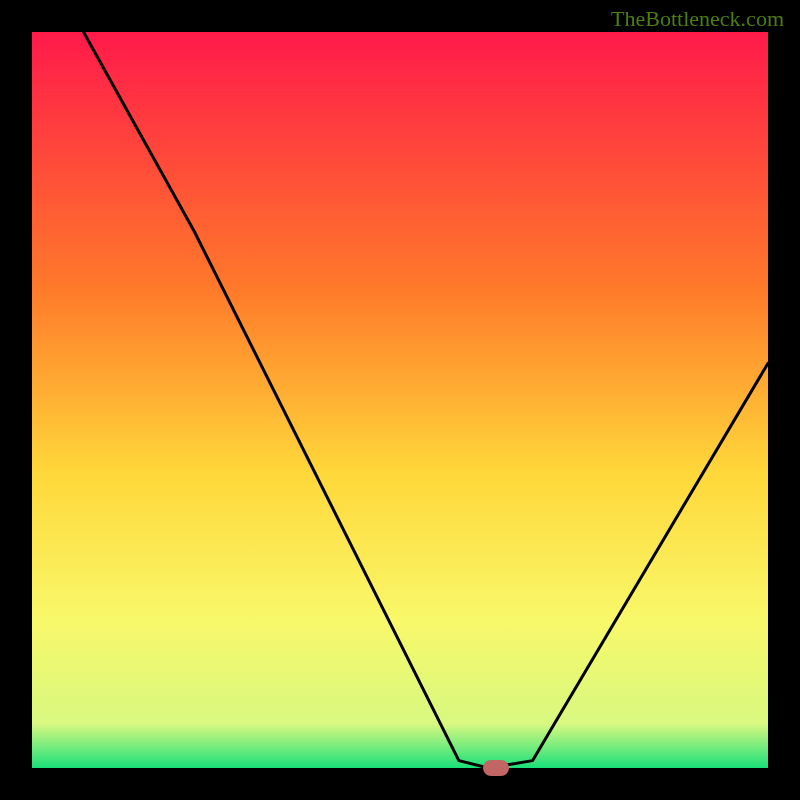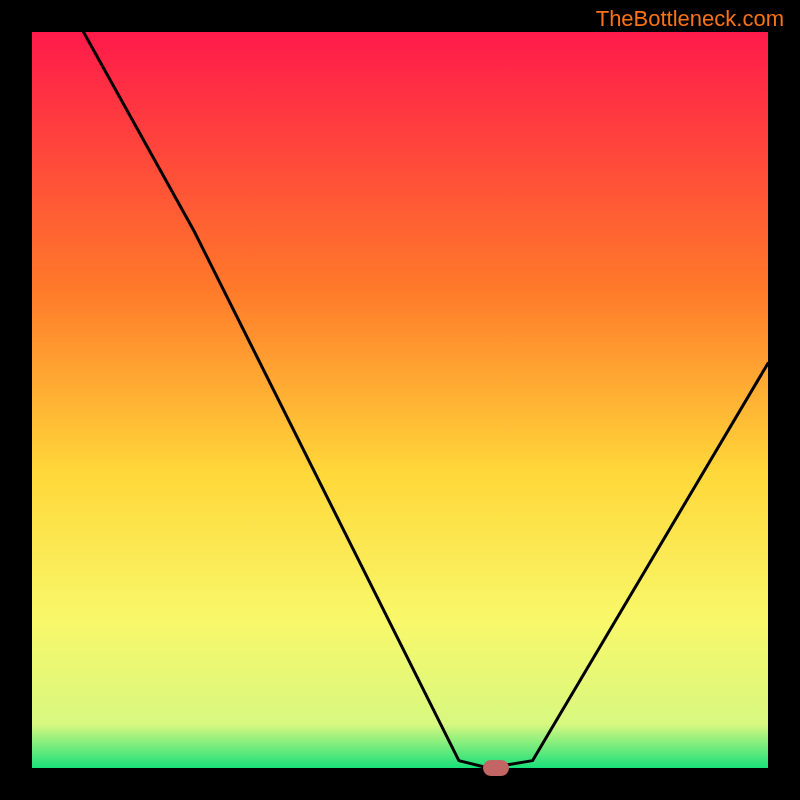--- a/index.html
+++ b/index.html
@@ -8,24 +8,24 @@
     width: 800px;
     height: 800px;
     background: #000;
     font-family: Arial, sans-serif;
     position: relative;
   }
   .watermark {
     position: absolute;
     top: 6px;
     right: 16px;
-    color: #f97316;
+    color: #4d7c0f;
     font-size: 22px;
     z-index: 10;
-    font-family: Liberation Sans, sans-serif;
+    font-family: Liberation Serif, serif;
   }
   .plot-area {
     position: absolute;
     left: 32px;
     top: 32px;
     width: 736px;
     height: 736px;
   }
   .gradient-bg {
     position: absolute;

